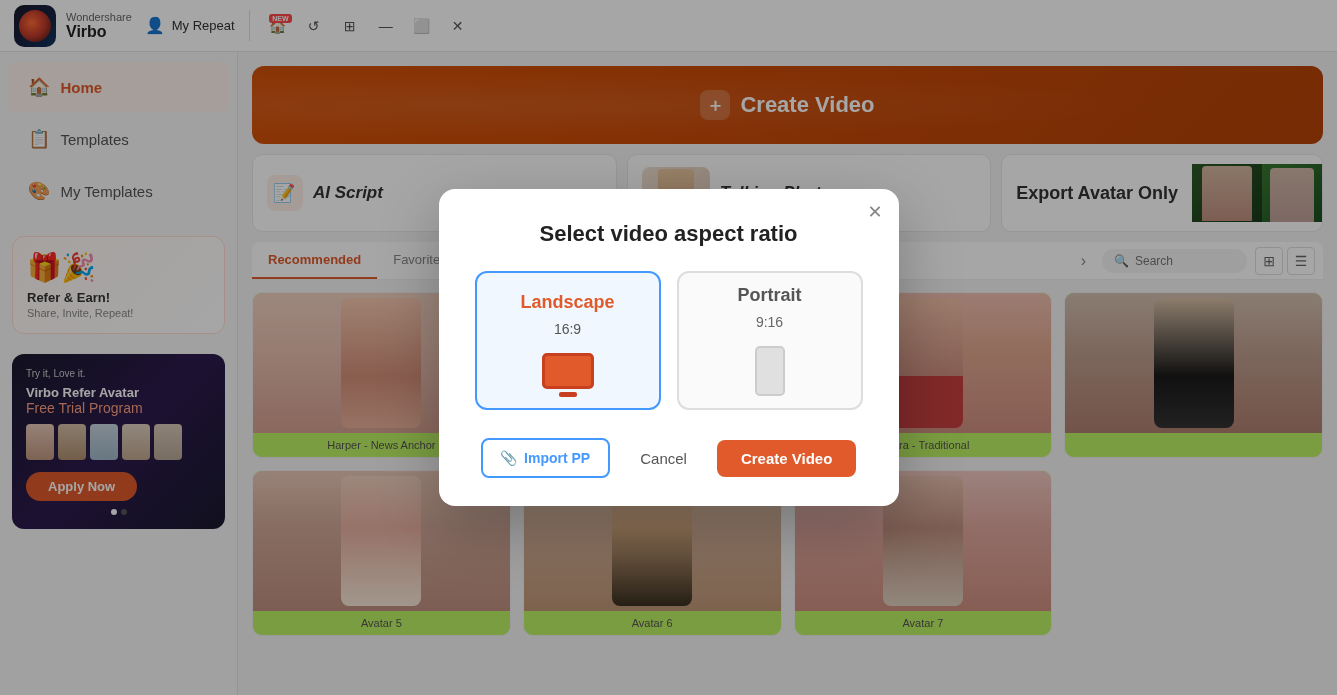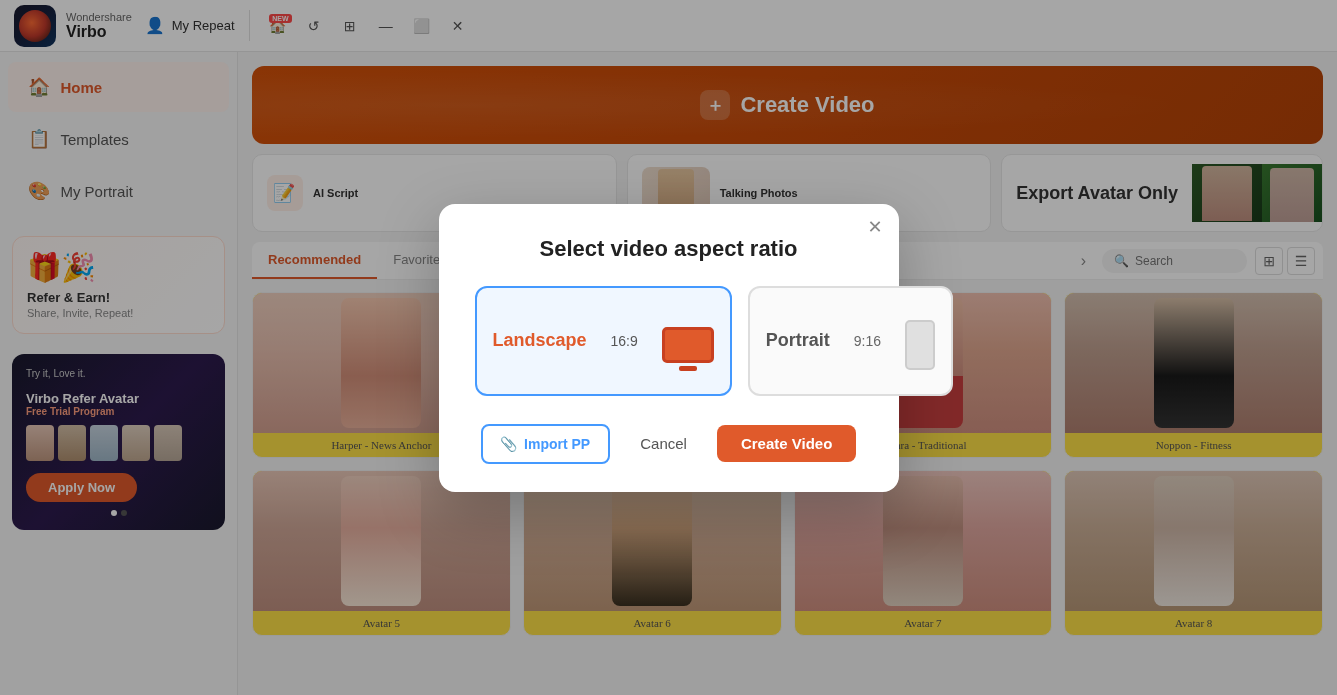--- a/index.html
+++ b/index.html
@@ -171,31 +171,31 @@
       background: linear-gradient(135deg, #1a1a2e 0%, #2d1b4e 50%, #1a1a2e 100%);
       border-radius: 12px;
       padding: 14px;
       color: #fff;
       position: relative;
       overflow: hidden;
     }
     .banner-try {
       font-size: 10px;
       color: #ccc;
-      margin-bottom: 12px;
+      margin-bottom: 6px;
     }
     .banner-title {
       font-size: 13px;
       font-weight: 700;
       color: #fff;
     }
     .banner-sub {
-      font-size: 10px;
+      font-size: 14px;
       color: #ff9f7f;
-      font-weight: 700;
+      font-weight: 400;
     }
     .banner-avatars {
       display: flex;
       gap: 4px;
       margin: 8px 0;
     }
     .banner-avatar {
       width: 28px;
       height: 36px;
       border-radius: 4px;
@@ -289,23 +289,24 @@
       border-radius: 10px;
       padding: 12px 14px;
       display: flex;
       align-items: center;
       gap: 10px;
       cursor: pointer;
       border: 1px solid #e8e8e8;
       min-height: 58px;
     }
     .tool-card-text {
-      font-size: 11px;
+      font-size: 17px;
       font-weight: 600;
       color: #333;
+      font-style: italic;
     }
     .tool-icon-box {
       width: 36px;
       height: 36px;
       border-radius: 8px;
       display: flex;
       align-items: center;
       justify-content: center;
       font-size: 18px;
       flex-shrink: 0;
@@ -401,26 +402,25 @@
     
     .avatar-grid {
       display: grid;
       grid-template-columns: repeat(4, 1fr);
       gap: 12px;
       padding: 12px 14px;
       overflow-y: auto;
       max-height: calc(695px - 52px - 78px - 78px - 44px - 12px);
     }
     .avatar-card {
-      background: #fde047;
+      background: #bef264;
       border-radius: 10px;
       overflow: hidden;
       cursor: pointer;
       border: 1px solid #eee;
-      font-family: Liberation Serif, serif;
     }
     .avatar-card-img {
       width: 100%;
       height: 140px;
       object-fit: cover;
       display: flex;
       align-items: center;
       justify-content: center;
       font-size: 40px;
     }
@@ -479,26 +479,26 @@
     }
     .modal-options {
       display: flex;
       gap: 16px;
       margin-bottom: 28px;
     }
     .aspect-option {
       flex: 1;
       border: 2px solid #ddd;
       border-radius: 12px;
-      padding: 24px 16px;
-      display: flex;
-      flex-direction: row;
-      align-items: center;
-      justify-content: center;
-      gap: 24px;
+      padding: 12px 16px;
+      display: flex;
+      flex-direction: column;
+      align-items: center;
+      justify-content: center;
+      gap: 8px;
       cursor: pointer;
       background: #fafafa;
     }
     .aspect-option.selected {
       border-color: #4499ff;
       background: #f0f7ff;
     }
     .aspect-label {
       font-size: 18px;
       font-weight: 700;
@@ -584,21 +584,21 @@
     <div class="nav-item active">
       <span class="nav-item-icon">🏠</span>
       <span>Home</span>
     </div>
     <div class="nav-item">
       <span class="nav-item-icon">📋</span>
       <span>Templates</span>
     </div>
     <div class="nav-item">
       <span class="nav-item-icon">🎨</span>
-      <span>My Portrait</span>
+      <span>My Templates</span>
     </div>
   </div>
 
   <div class="sidebar-promo">
     <div class="promo-icons">🎁🎉</div>
     <div class="promo-refer">Refer &amp; Earn!</div>
     <div class="promo-sub">Share, Invite, Repeat!</div>
   </div>
 
   <div class="sidebar-banner">
@@ -692,45 +692,38 @@
     <div class="avatar-card">
       <div class="avatar-card-img av3">
         <div style="width:80px; height:130px; background: linear-gradient(180deg,#f0c0a8 0%,#d09080 60%,#c84040 30%); border-radius:8px;"></div>
       </div>
       <div class="avatar-card-label">Amara - Traditional</div>
     </div>
     <div class="avatar-card">
       <div class="avatar-card-img av4">
         <div style="width:80px; height:130px; background: linear-gradient(180deg,#d8c0a8 0%,#1a1a1a 60%,#333 100%); border-radius:8px;"></div>
       </div>
-      <div class="avatar-card-label">Noppon - Fitness</div>
     </div>
     <div class="avatar-card">
       <div class="avatar-card-img av5">
         <div style="width:80px; height:130px; background: linear-gradient(180deg,#f0d0c0 0%,#e8b0a0 40%,#f8e8d8 100%); border-radius:8px;"></div>
       </div>
       <div class="avatar-card-label">Avatar 5</div>
     </div>
     <div class="avatar-card">
       <div class="avatar-card-img av6">
         <div style="width:80px; height:130px; background: linear-gradient(180deg,#e8c8b0 0%,#d4a880 40%,#3a3020 100%); border-radius:8px;"></div>
       </div>
       <div class="avatar-card-label">Avatar 6</div>
     </div>
     <div class="avatar-card">
       <div class="avatar-card-img av7">
         <div style="width:80px; height:130px; background: linear-gradient(180deg,#e8c0b0 0%,#c09080 40%,#e0d0c0 100%); border-radius:8px;"></div>
       </div>
       <div class="avatar-card-label">Avatar 7</div>
-    </div>
-    <div class="avatar-card">
-      <div class="avatar-card-img av8">
-        <div style="width:80px; height:130px; background: linear-gradient(180deg,#e0d0c0 0%,#d0b8a8 40%,#f0e8e0 100%); border-radius:8px;"></div>
-      </div>
-      <div class="avatar-card-label">Avatar 8</div>
     </div>
   </div>
 </div>
 
 <div class="modal-overlay">
   <div class="modal">
     <button class="modal-close">✕</button>
     <div class="modal-title">Select video aspect ratio</div>
 
     <div class="modal-options">

